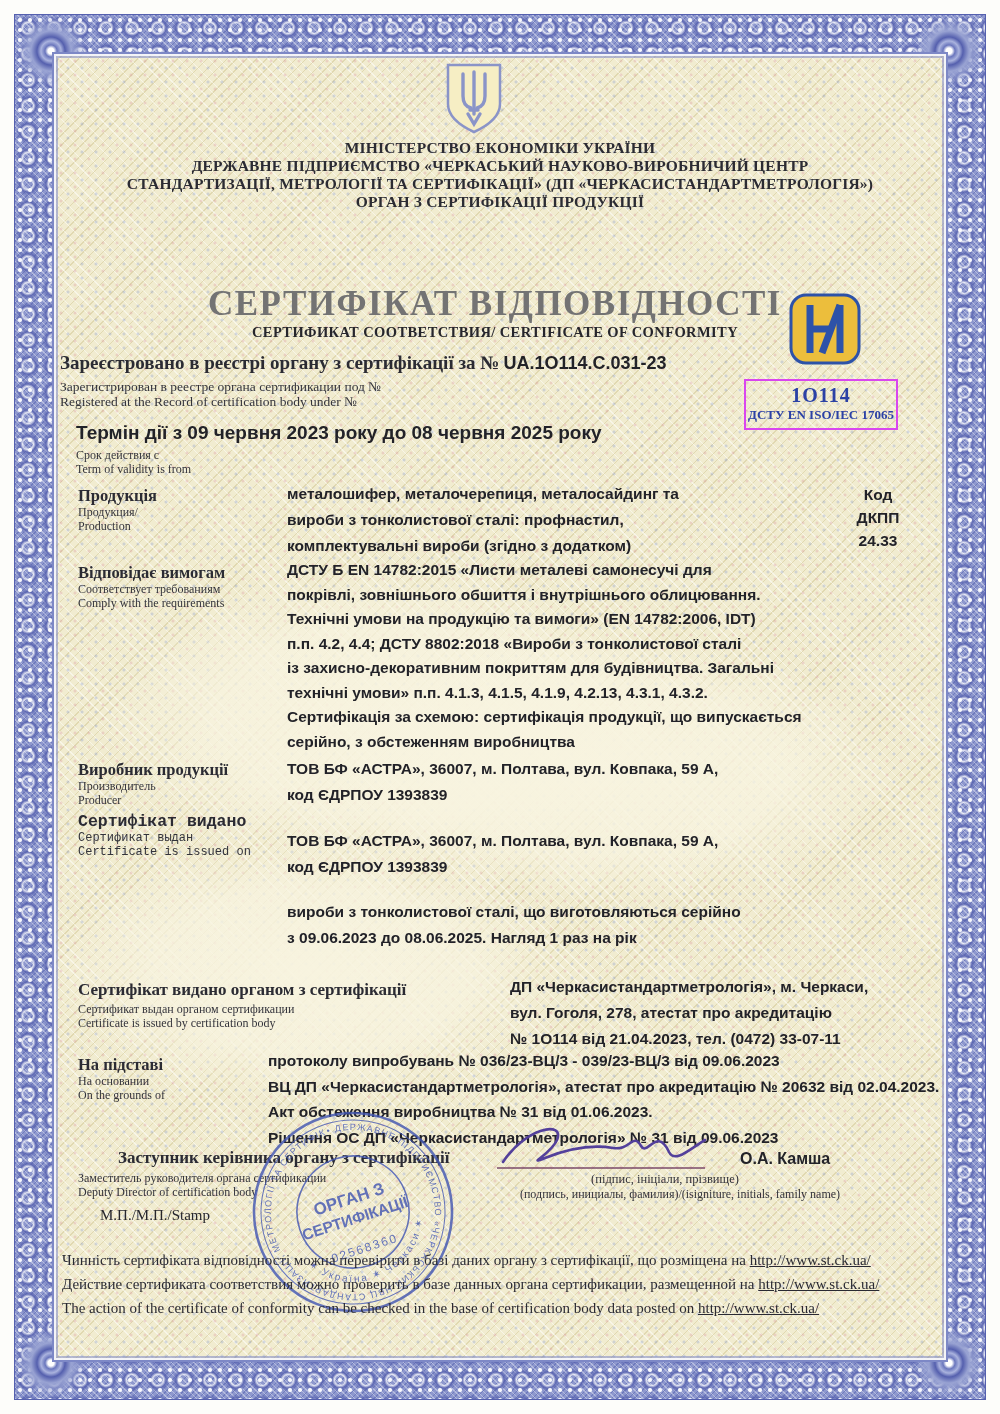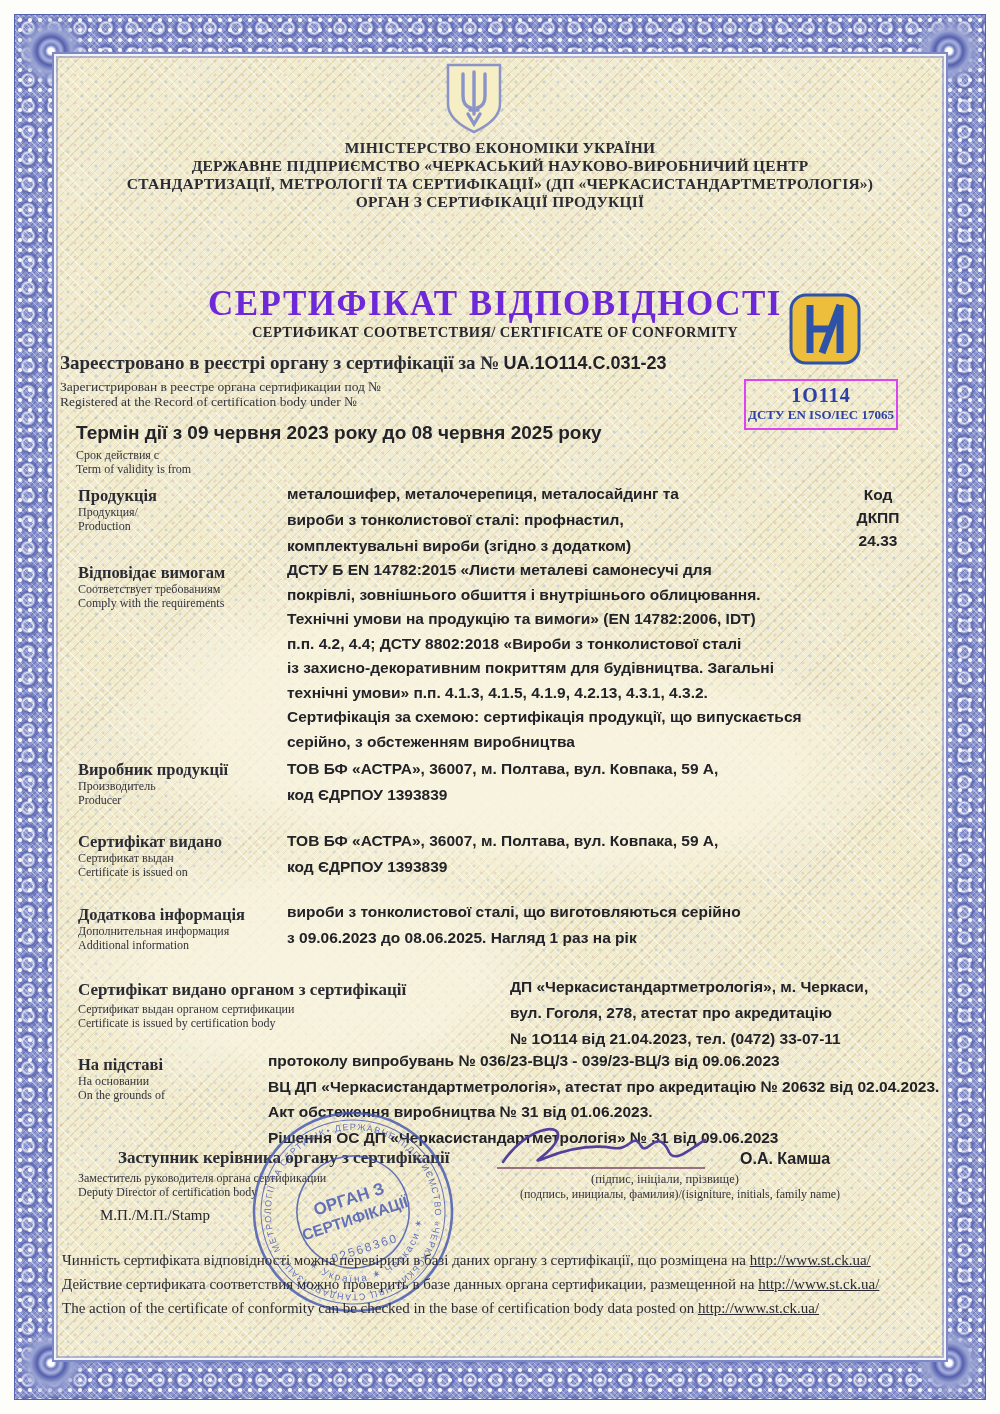--- a/index.html
+++ b/index.html
@@ -29,21 +29,21 @@
     background-size:14px 14px,14px 14px,auto,auto;background-position:0 0,7px 7px,0 0,0 0;}
   .wm{position:absolute;pointer-events:none;
     background:radial-gradient(ellipse at 50% 50%, rgba(248,244,224,.95) 0%, rgba(248,244,224,.75) 45%, rgba(248,244,224,0) 72%);}
   .wm1{left:110px;top:570px;width:560px;height:300px;border-radius:45% 55% 60% 40%;}
   .wm2{left:330px;top:640px;width:560px;height:260px;border-radius:55% 45% 40% 60%;}
   .wm3{left:60px;top:840px;width:500px;height:260px;border-radius:50% 50% 55% 45%;}
   .small-cap{font-size:12px;line-height:14px;color:#33333b;}
   .san-b{font-family:"Liberation Sans", sans-serif;font-weight:bold;color:#222228;}
   .abs{position:absolute;}
   .hdr{width:100%;text-align:center;font-weight:bold;font-size:15.5px;line-height:16.5px;letter-spacing:.2px;color:#2b2b33;}
-  .title{font-weight:bold;font-size:35px;letter-spacing:1.5px;color:#6d28d9;}
+  .title{font-weight:bold;font-size:35px;letter-spacing:1.5px;color:#737373;}
   .subtitle{font-weight:bold;font-size:14.5px;letter-spacing:.4px;}
   .reg1{font-weight:bold;font-size:19px;color:#2b2b33;}
   .lblU{font-weight:bold;font-size:16.5px;line-height:19px;color:#2b2b33;}
   .val{font-size:15.5px;line-height:26px;}
   .accbox{border:2px solid #d946ef;text-align:center;color:#2b41a5;}
   .url{text-decoration:underline;}
   .footer-line{font-size:15px;line-height:24px;color:#2a2a33;}
 </style>
 </head>
 <body>
@@ -143,35 +143,30 @@
   <div class="abs" style="left:78px;top:760px;width:205px;">
     <div class="lblU">Виробник продукції</div>
     <div class="small-cap">Производитель</div>
     <div class="small-cap">Producer</div>
   </div>
   <div class="abs san-b val" style="left:287px;top:756px;width:560px;">
     <div>ТОВ БФ «АСТРА», 36007, м. Полтава, вул. Ковпака, 59 А,</div>
     <div>код ЄДРПОУ 1393839</div>
   </div>
 
-  <div class="abs" style="left:78px;top:832px;width:205px;">
+  <div class="abs" style="left:78px;top:812px;width:205px;font-family:Liberation Mono, monospace;">
     <div class="lblU">Сертифікат видано</div>
     <div class="small-cap">Сертификат выдан</div>
     <div class="small-cap">Certificate is issued on</div>
   </div>
   <div class="abs san-b val" style="left:287px;top:828px;width:560px;">
     <div>ТОВ БФ «АСТРА», 36007, м. Полтава, вул. Ковпака, 59 А,</div>
     <div>код ЄДРПОУ 1393839</div>
   </div>
 
-  <div class="abs" style="left:78px;top:905px;width:210px;">
-    <div class="lblU">Додаткова інформація</div>
-    <div class="small-cap">Дополнительная информация</div>
-    <div class="small-cap">Additional information</div>
-  </div>
   <div class="abs san-b val" style="left:287px;top:899px;width:600px;">
     <div>вироби з тонколистової сталі, що виготовляються серійно</div>
     <div>з 09.06.2023 до 08.06.2025. Нагляд 1 раз на рік</div>
   </div>
 
   <div class="abs" style="left:78px;top:980px;width:420px;">
     <div class="lblU" style="font-size:17px;">Сертифікат видано органом з сертифікації</div>
     <div class="small-cap" style="margin-top:3px;">Сертификат выдан органом сертификации</div>
     <div class="small-cap">Certificate is issued by certification body</div>
   </div>

